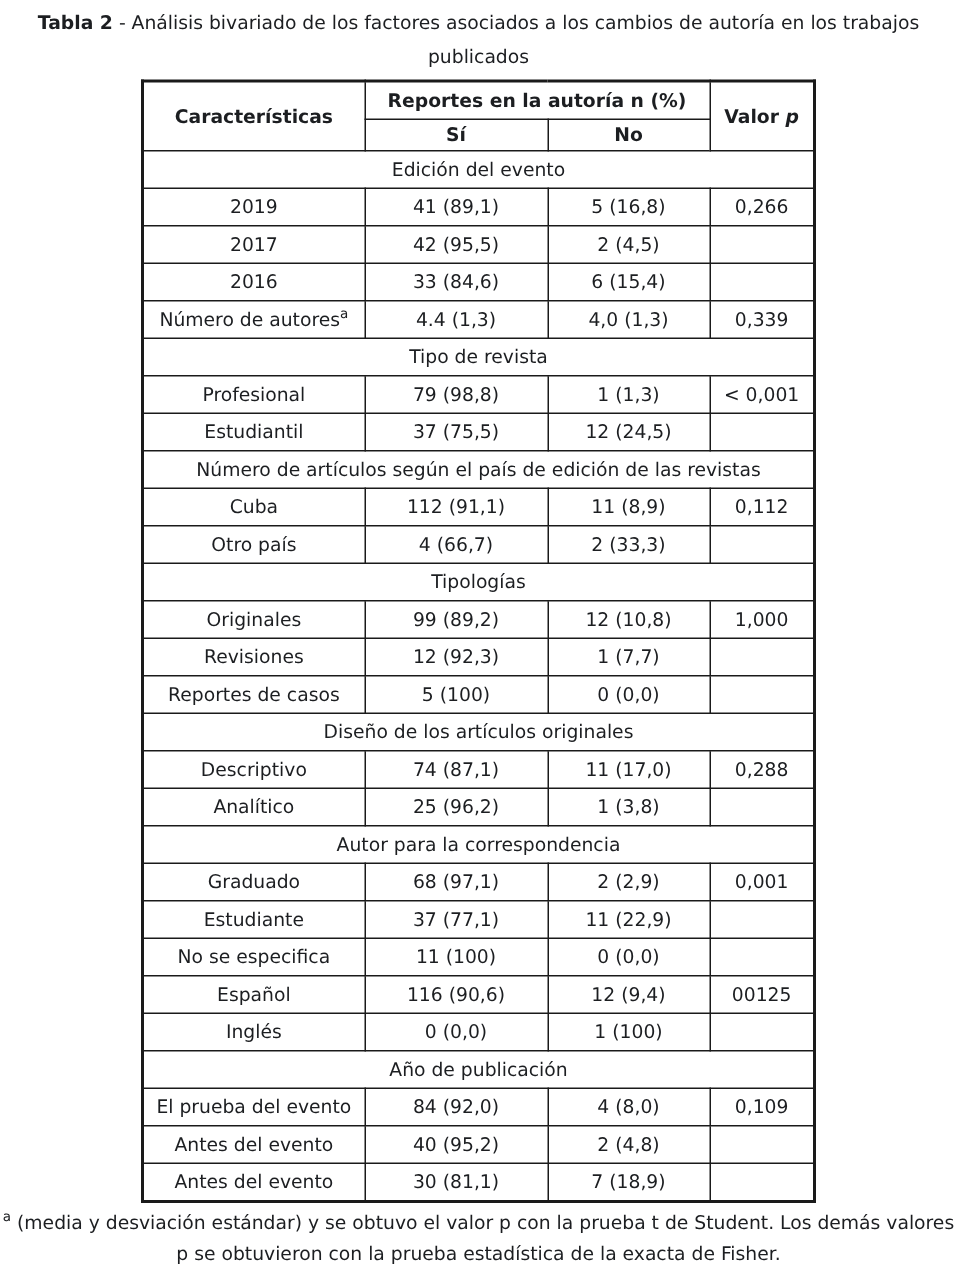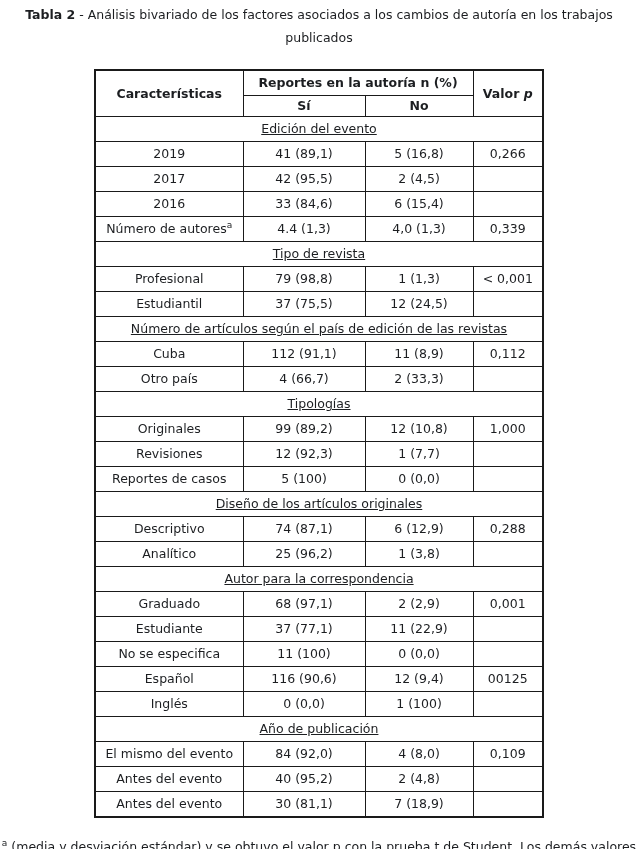--- a/index.html
+++ b/index.html
@@ -18,40 +18,39 @@
   }
   .title {
     text-align: center;
     line-height: 23px;
     padding: 3px 2px 4px;
   }
   .title b { font-weight: bold; }
   table.data {
     border-collapse: collapse;
     table-layout: fixed;
-    margin: 16px auto;
+    margin: 0 auto;
     border: 2px solid #1a1a1a;
   }
   table.data th,
   table.data td {
     border: 1px solid #1a1a1a;
     line-height: 16px;
     padding: 4px 6px;
     overflow: hidden;
     white-space: nowrap;
   }
   table.data th { font-weight: bold; text-align: center; }
   th.h-span { padding: 6px 6px; }
   tr.subhead th { padding: 2px 6px; }
   td.label { text-align: center; }
   td.num { text-align: center; }
   tr.section-row td {
     text-align: center;
     white-space: normal;
-    text-decoration: underline;
   }
   sup {
     font-size: 9px;
     line-height: 0;
   }
   .footnote {
     text-align: center;
     line-height: 21px;
     padding: 2px 0 0;
   }
@@ -160,21 +159,21 @@
         <td class="num">5 (100)</td>
         <td class="num">0 (0,0)</td>
         <td class="num"></td>
       </tr>
       <tr class="section-row">
         <td colspan="4">Diseño de los artículos originales</td>
       </tr>
       <tr>
         <td class="label">Descriptivo</td>
         <td class="num">74 (87,1)</td>
-        <td class="num">6 (12,9)</td>
+        <td class="num">11 (17,0)</td>
         <td class="num">0,288</td>
       </tr>
       <tr>
         <td class="label">Analítico</td>
         <td class="num">25 (96,2)</td>
         <td class="num">1 (3,8)</td>
         <td class="num"></td>
       </tr>
       <tr class="section-row">
         <td colspan="4">Autor para la correspondencia</td>
@@ -206,21 +205,21 @@
       <tr>
         <td class="label">Inglés</td>
         <td class="num">0 (0,0)</td>
         <td class="num">1 (100)</td>
         <td class="num"></td>
       </tr>
       <tr class="section-row">
         <td colspan="4">Año de publicación</td>
       </tr>
       <tr>
-        <td class="label">El mismo del evento</td>
+        <td class="label">El prueba del evento</td>
         <td class="num">84 (92,0)</td>
         <td class="num">4 (8,0)</td>
         <td class="num">0,109</td>
       </tr>
       <tr>
         <td class="label">Antes del evento</td>
         <td class="num">40 (95,2)</td>
         <td class="num">2 (4,8)</td>
         <td class="num"></td>
       </tr>

